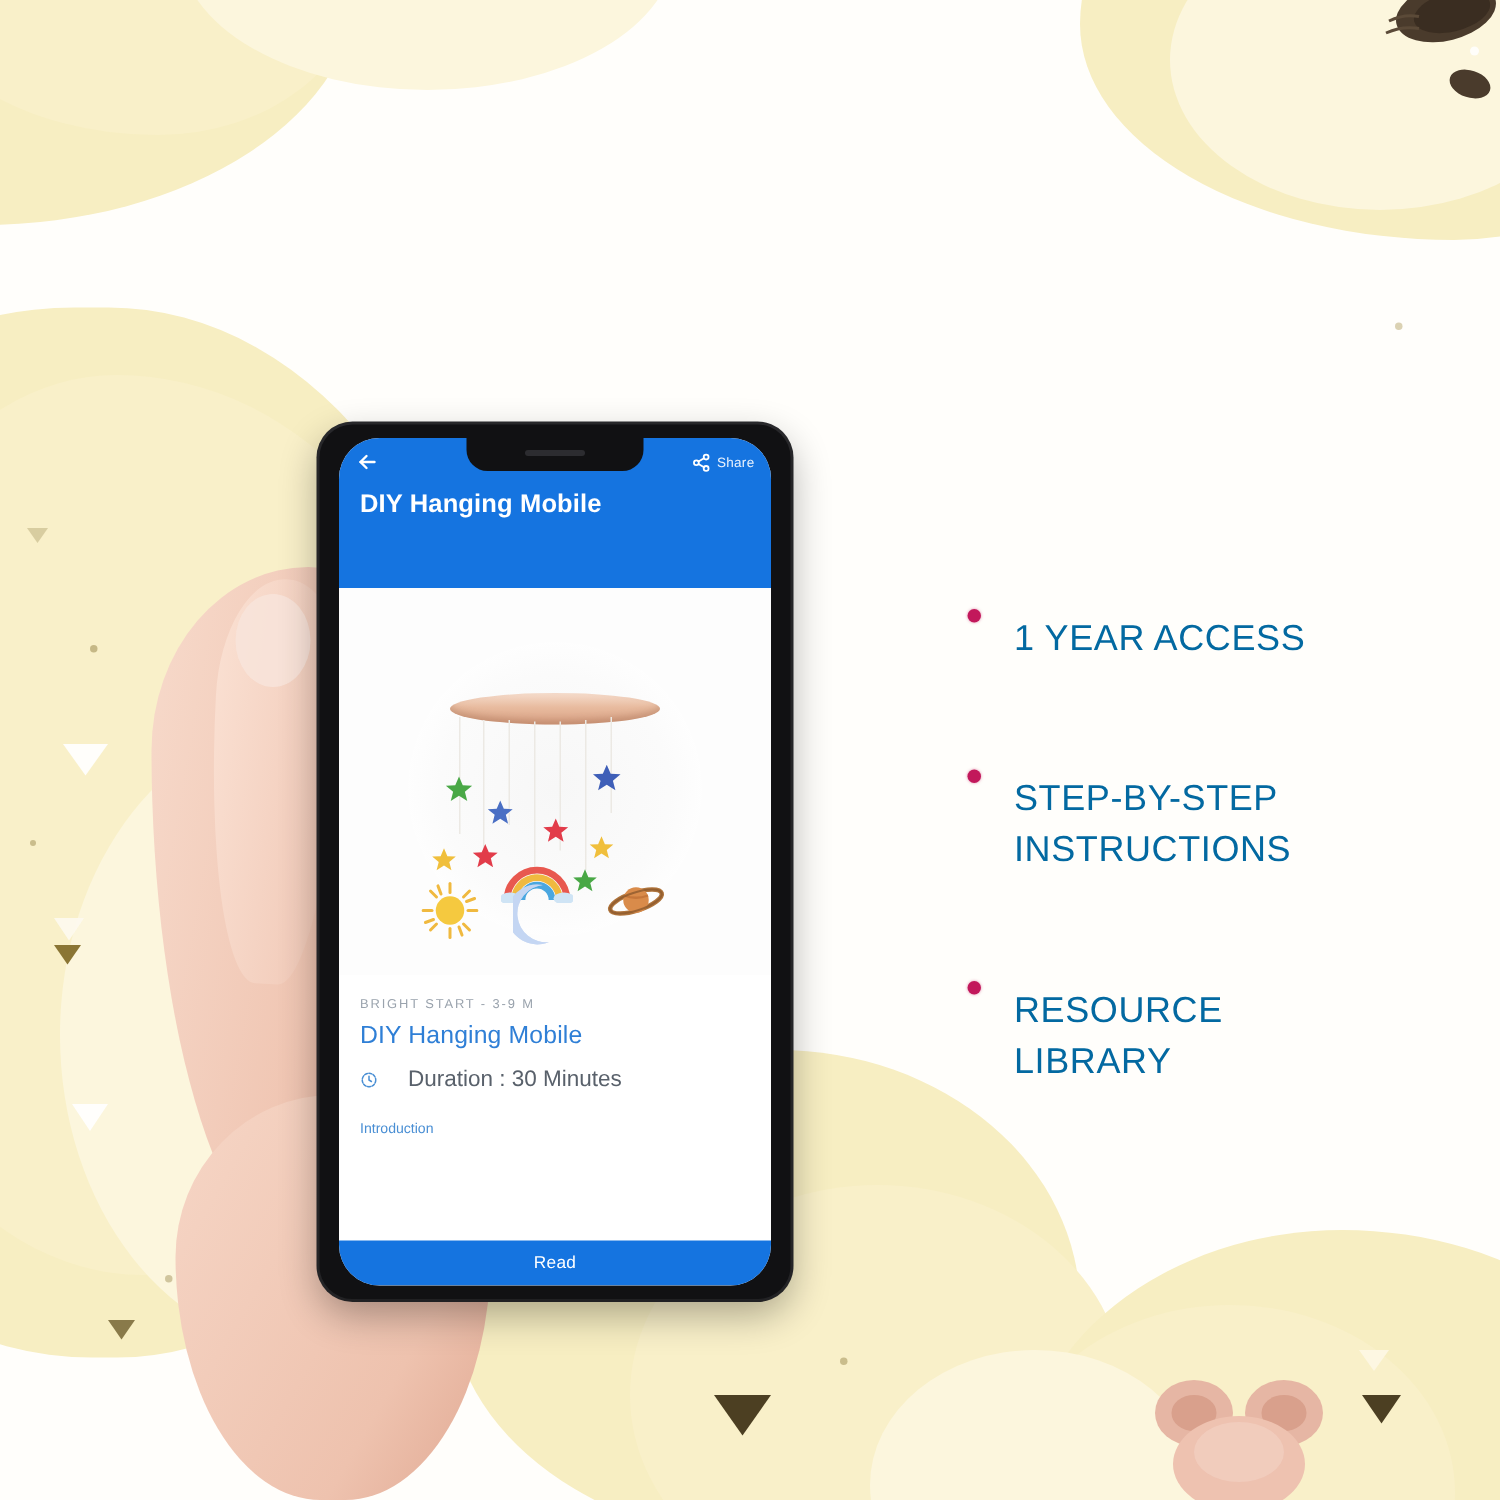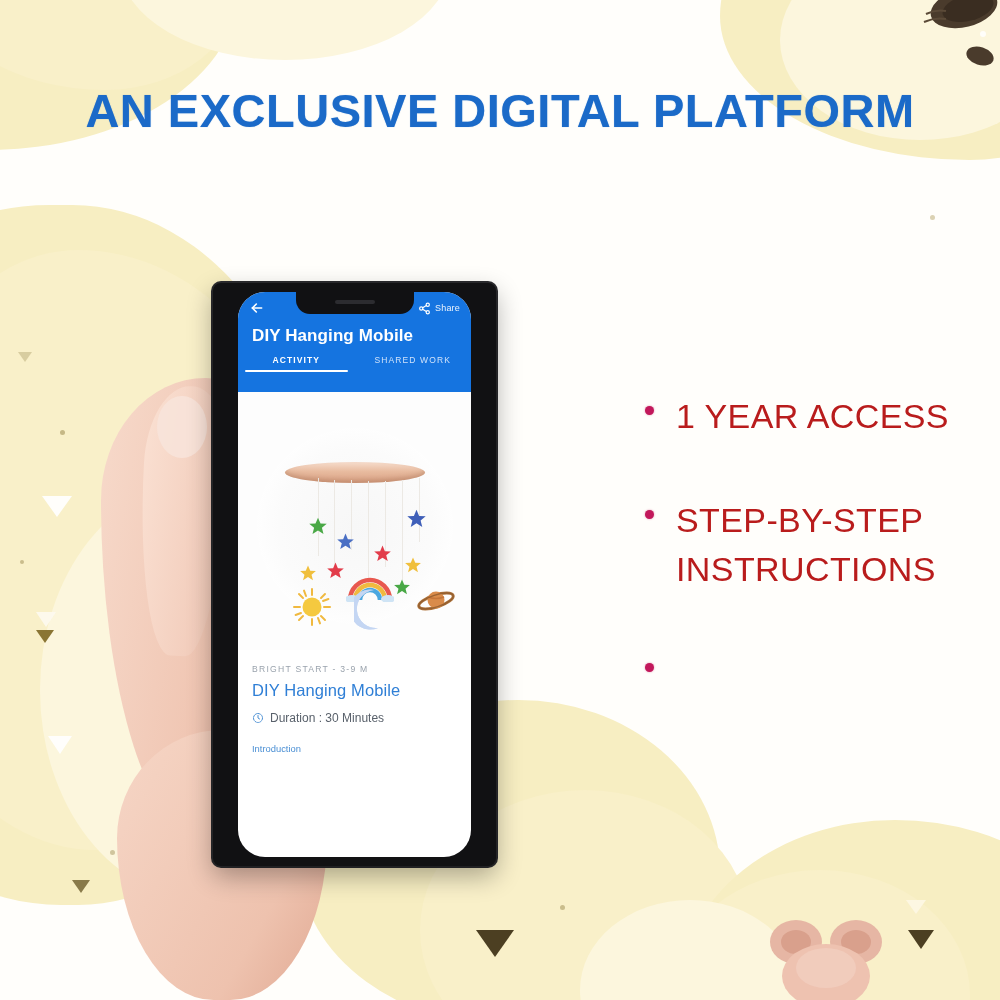--- a/index.html
+++ b/index.html
@@ -30,38 +30,39 @@
 
   
   #features{position:absolute;left:645px;top:392px;width:330px;z-index:20;}
   .feat{display:flex;align-items:flex-start;margin-bottom:56px;}
   .feat .bdot{
     width:9px;height:9px;border-radius:50%;background:#c2185b;
     margin-top:14px;margin-right:22px;flex:0 0 auto;
     box-shadow:0 0 2px rgba(194,24,91,.5);
   }
   .feat .ftext{
-    color:#b91c1c;font-size:34px;line-height:1.42;letter-spacing:.4px;
+    color:#0369a1;font-size:24px;line-height:1.42;letter-spacing:.4px;
     font-family:"Liberation Sans", sans-serif;
+    margin-top:17px;
   }
 
   
   #hand{position:absolute;left:95px;top:300px;width:470px;height:700px;z-index:5;}
   .palm{
     position:absolute;background:#f2cdbd;border-radius:46% 48% 40% 44%/38% 40% 55% 52%;
   }
   .finger{position:absolute;background:#f0c6b5;border-radius:50% 50% 44% 44%/46% 46% 54% 54%;}
   .nail{position:absolute;background:#f6ded3;border-radius:50%;opacity:.85;}
 
   
   #phone{
-    position:absolute;left:213px;top:283px;width:283px;height:583px;
-    background:#111113;border-radius:8px;z-index:10;
+    position:absolute;left:213px;top:283px;width:314px;height:583px;
+    background:#111113;border-radius:22px;z-index:10;
     box-shadow:0 10px 26px rgba(0,0,0,.32), 0 0 0 2px #2b2b2e;
-    padding:9px 25px;box-sizing:border-box;
+    padding:9px 13px;box-sizing:border-box;
   }
   #screen{
     position:relative;width:100%;height:100%;background:#ffffff;border-radius:27px;overflow:hidden;
   }
   
   #notch{
     position:absolute;left:50%;transform:translateX(-50%);top:0;
     width:118px;height:22px;background:#111113;border-radius:0 0 14px 14px;z-index:40;
   }
   #notch .speaker{
@@ -117,21 +118,21 @@
   #sunI{position:absolute;}
   #rainbow{position:absolute;}
   #planet{position:absolute;}
 
   
   #content{padding:14px 14px 0 14px;}
   #eyebrow{color:#9aa3ad;font-size:8.6px;letter-spacing:1.25px;}
   #ctitle{color:#2f7fd6;font-size:16.5px;margin-top:7px;letter-spacing:.1px;}
   #duration{display:flex;align-items:center;gap:6px;margin-top:11px;}
   #duration .clk{width:12px;height:12px;display:block;}
-  #duration .dtxt{color:#59616b;font-size:12px;}
+  #duration .dtxt{color:#59616b;font-size:15px;margin-left:14px;}
   #introlbl{color:#4a8fd4;font-size:9.4px;margin-top:18px;}
   #introbody{color:#23282e;font-size:12.4px;line-height:1.52;margin-top:8px;}
 
   
   #readbar{
     position:absolute;left:0;right:0;bottom:0;height:30px;background:#1574e0;
     display:flex;align-items:center;justify-content:center;z-index:30;
   }
   #readbar span{color:#ffffff;font-size:11.5px;letter-spacing:.2px;}
 
@@ -195,21 +196,20 @@
         <ellipse cx="52" cy="44" rx="15" ry="12" fill="#d9a08c"></ellipse>
         <ellipse cx="112" cy="44" rx="26" ry="22" fill="#e6b6a4"></ellipse>
         <ellipse cx="112" cy="44" rx="15" ry="12" fill="#d9a08c"></ellipse>
         <ellipse cx="82" cy="78" rx="44" ry="32" fill="#eec2b0"></ellipse>
         <ellipse cx="82" cy="70" rx="30" ry="20" fill="#f3d2c4" opacity=".6"></ellipse>
       </svg>
     </div>
   </div>
 
   <div id="headline">
-    <span>AN EXCLUSIVE DIGITAL PLATFORM</span>
   </div>
 
   <div id="hand">
 
     <div class="palm" style="left:6px;top:78px;width:180px;height:470px;border-radius:58% 42% 38% 62%/26% 22% 78% 74%;background:linear-gradient(100deg,#f7dacb 0%,#f0c6b3 58%,#e3ae99 100%);"></div>
     <div class="palm" style="left:22px;top:430px;width:210px;height:270px;border-radius:50% 50% 46% 46%/40% 40% 60% 60%;background:linear-gradient(120deg,#f6d6c6 0%,#eec2ae 70%,#e0a892 100%);"></div>
 
     <div class="finger" style="left:46px;top:86px;width:84px;height:270px;border-radius:52% 48% 40% 44%/30% 28% 70% 72%;background:linear-gradient(95deg,#fae0d2,#f0c7b5);transform:rotate(3deg);"></div>
     <div class="nail" style="left:62px;top:96px;width:50px;height:62px;background:#f8e4da;"></div>
 
@@ -247,24 +247,20 @@
                 <line x1="8.6" y1="10.6" x2="15.4" y2="6.4"></line>
                   <line x1="8.6" y1="13.4" x2="15.4" y2="17.6"></line>
               </svg>
             </span>
             <span class="sharelbl">Share</span>
           </span>
         </div>
 
         <div id="apptitle">DIY Hanging Mobile</div>
 
-        <div id="tabs">
-          <div class="tab active">ACTIVITY</div>
-          <div class="tab">SHARED WORK</div>
-        </div>
       </div>
 
       <div id="hero">
         <div id="heroglow"></div>
         <div id="mtop"></div>
         <div id="mring"></div>
 
         <div class="mstring" style="left:80px;top:86px;height:78px;"></div>
         <div class="mstring" style="left:96px;top:88px;height:96px;"></div>
         <div class="mstring" style="left:113px;top:88px;height:70px;"></div>
@@ -369,30 +365,34 @@
             <svg class="clk" viewBox="0 0 24 24" fill="none" stroke="#4a8fd4" stroke-width="2" stroke-linecap="round">
               <circle cx="12" cy="12" r="9" stroke-dasharray="4 2"></circle>
                 <path d="M12 7v5l3.2 2"></path>
             </svg>
           </span>
           <span class="dtxt">Duration : 30 Minutes</span>
         </div>
         <div id="introlbl">Introduction</div>
       </div>
 
+      <div id="readbar">
+        <span>Read</span>
+      </div>
     </div>
   </div>
 
   <div id="features">
     <div class="feat">
       <div class="bdot"></div>
       <div class="ftext">1 YEAR ACCESS</div>
     </div>
     <div class="feat">
       <div class="bdot"></div>
       <div class="ftext">STEP-BY-STEP<br>INSTRUCTIONS</div>
     </div>
     <div class="feat">
       <div class="bdot"></div>
+      <div class="ftext">RESOURCE<br>LIBRARY</div>
     </div>
   </div>
 
 </div>
 
 </body></html>

